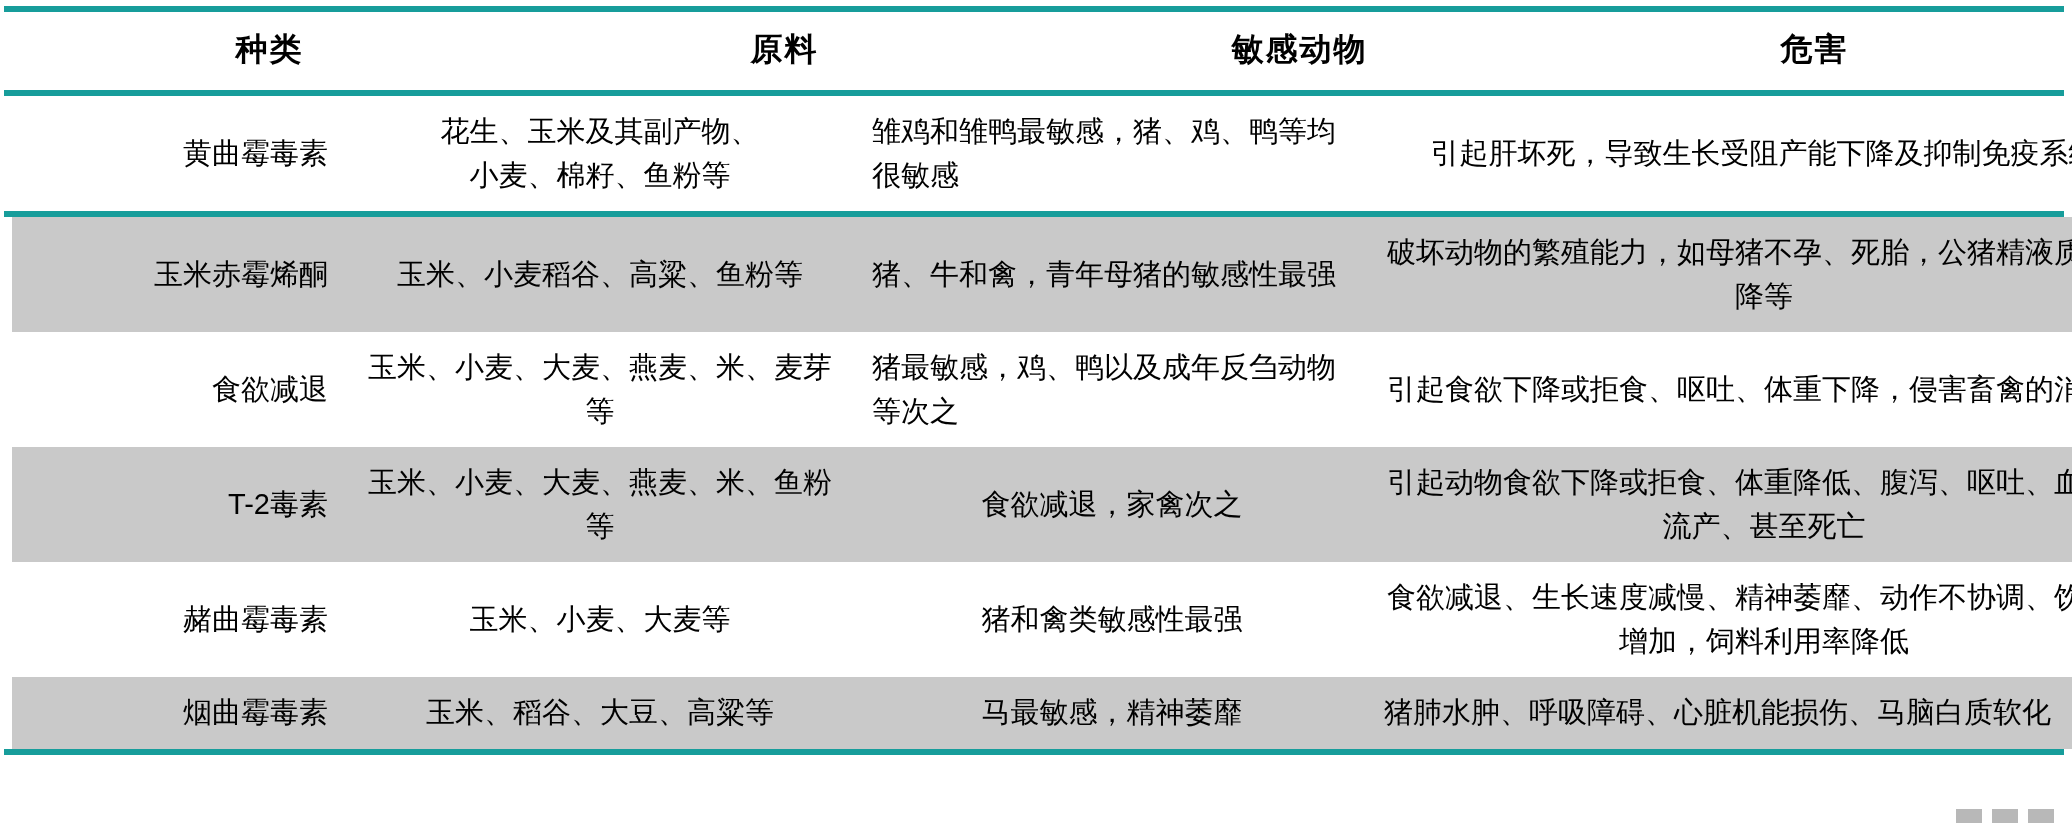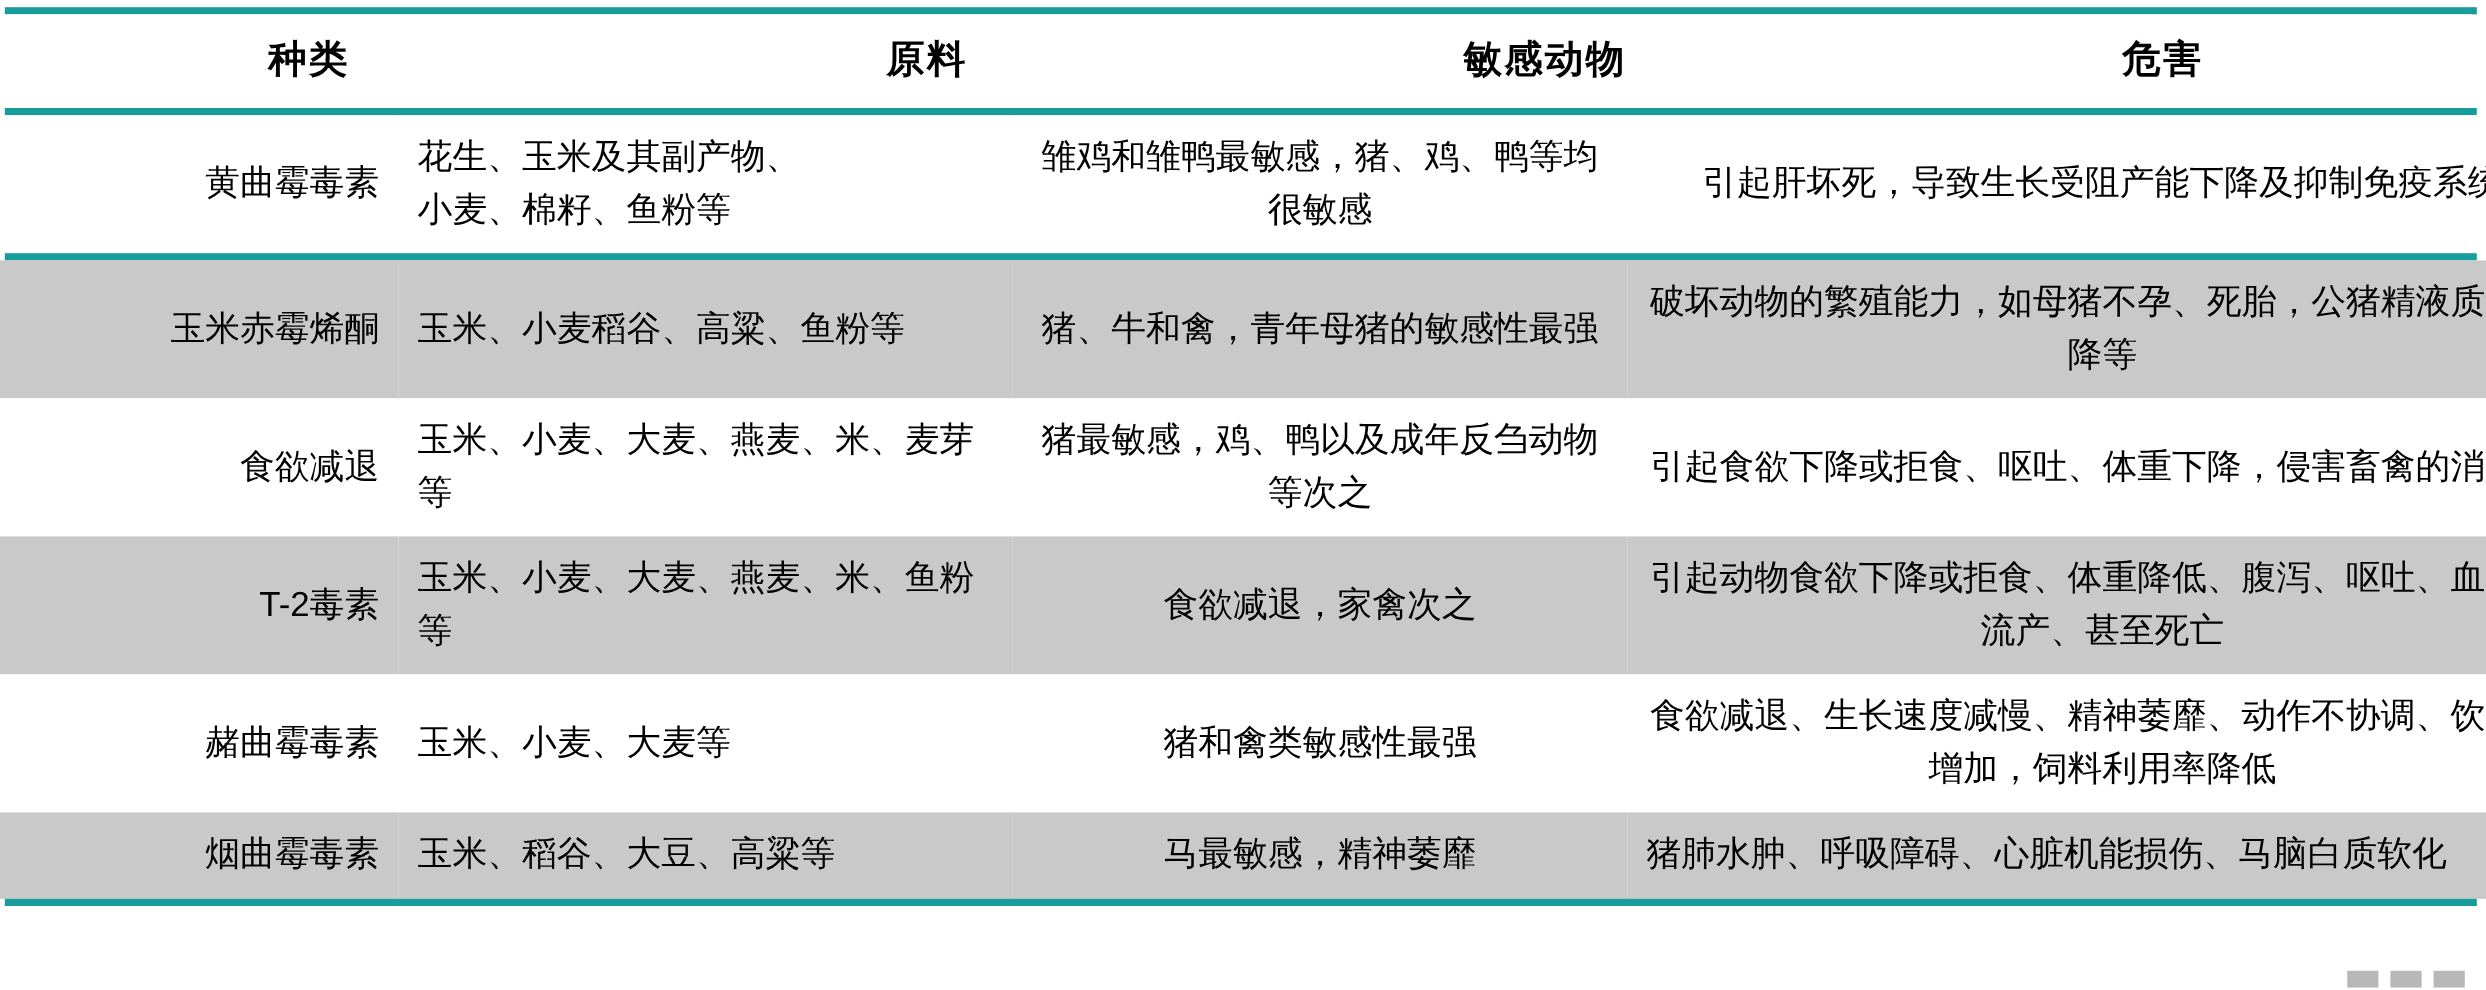--- a/index.html
+++ b/index.html
@@ -9,21 +9,21 @@
   }
   body {
     width: 2072px;
     height: 825px;
     font-family: "Liberation Sans", "DejaVu Sans", sans-serif;
     overflow: hidden;
   }
   .table-wrap {
     width: 1928px;
     box-sizing: border-box;
-    padding: 0 8px 0 0;
+    padding: 0 8px 0 12px;
   }
   table.mycotoxin-table {
     border-collapse: collapse;
     width: 2060px;
     table-layout: fixed;
   }
   table.mycotoxin-table tr.header-row {
     background: #ffffff;
   }
   table.mycotoxin-table tr.header-row th {
@@ -45,25 +45,25 @@
     color: #000000;
     padding: 14px 16px;
     vertical-align: middle;
     line-height: 1.5;
   }
   td.col-kind {
     text-align: right;
     width: 300px;
   }
   td.col-material {
-    text-align: left;
+    text-align: center;
     width: 480px;
   }
   td.col-animal {
-    text-align: center;
+    text-align: left;
     width: 480px;
   }
   td.col-harm {
     text-align: left;
     width: 760px;
   }
   td.center-text { text-align: center; }
 
   
   .rule-top {

